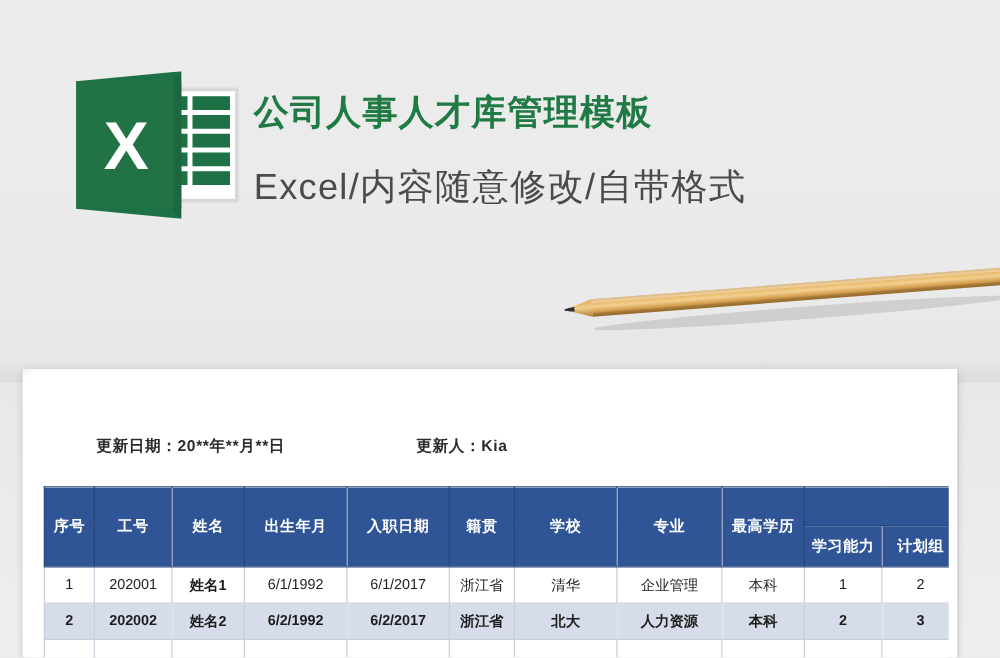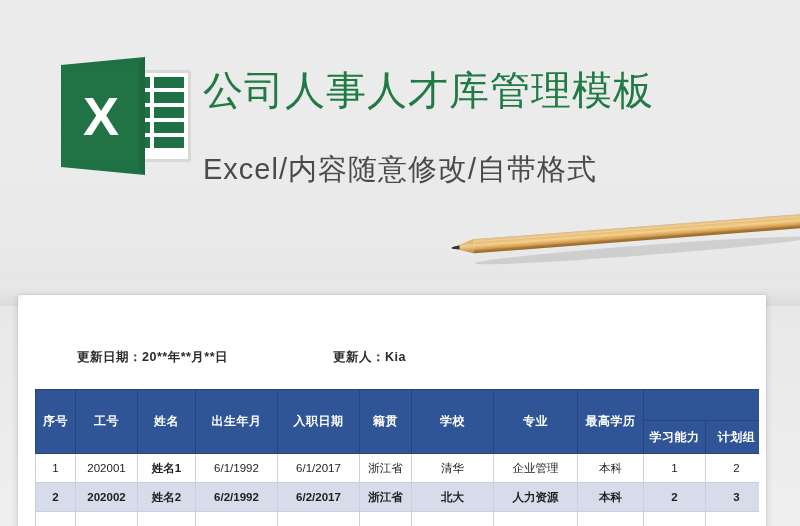--- a/index.html
+++ b/index.html
@@ -34,37 +34,36 @@
     top: 57px;
     width: 137px;
     height: 118px;
   }
   .logo-svg { display: block; width: 137px; height: 118px; }
 
   #banner-title {
     position: absolute;
     left: 203px;
     top: 69px;
-    font-size: 40px;
+    font-size: 28px;
     line-height: 42px;
-    font-weight: normal;
+    font-weight: bold;
     color: #1f7a43;
     letter-spacing: 1px;
     white-space: nowrap;
   }
   #banner-subtitle {
     position: absolute;
     left: 203px;
     top: 131px;
     font-size: 29px;
     line-height: 38px;
     color: #4b4b4b;
     letter-spacing: 1px;
     white-space: nowrap;
-    margin-top: 19px;
   }
 
   
   #pencil {
     position: absolute;
     left: 452px;
     top: 232px;
     width: 360px;
     height: 44px;
     transform: rotate(-4.4deg);

